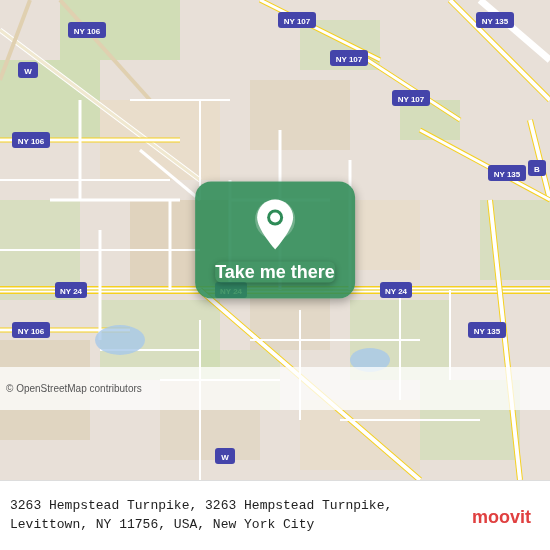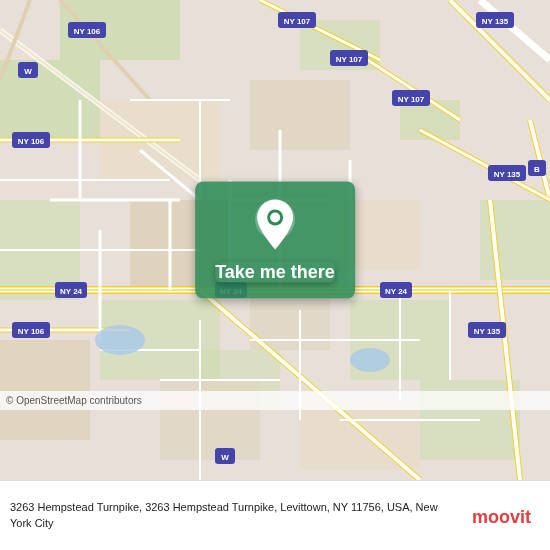--- a/index.html
+++ b/index.html
@@ -49,42 +49,43 @@
       height: 70px;
       background-color: #fff;
       display: flex;
       align-items: center;
       justify-content: space-between;
       padding: 8px 10px;
       border-top: 1px solid #ddd;
     }
 
     #address-text {
-      font-size: 11px;
+      font-size: 13px;
       color: #222;
       line-height: 1.4;
       flex: 1;
       padding-right: 10px;
+      font-family: Liberation Mono, monospace;
     }
 
     #moovit-logo {
       display: flex;
       align-items: flex-end;
       flex-shrink: 0;
     }
 
     #copyright-bar {
       position: absolute;
       bottom: 70px;
       left: 0;
       width: 100%;
       background: rgba(255,255,255,0.75);
       font-size: 10px;
       color: #555;
-      padding: 4px 6px;
+      padding: 16px 6px;
     }
   </style>
 </head>
 <body>
 
 <div id="map-container">
   <svg id="map-svg" viewBox="0 0 550 480" xmlns="http://www.w3.org/2000/svg">
 
     <rect width="550" height="480" fill="#e8e0d8"></rect>
 
@@ -213,21 +214,21 @@
     <rect x="528" y="160" width="18" height="16" rx="3" fill="#4444aa"></rect>
     <text x="537" y="172" text-anchor="middle" font-size="8" font-weight="bold" fill="white" font-family="Arial">B</text>
 
     <rect x="330" y="50" width="38" height="16" rx="3" fill="#4444aa"></rect>
     <text x="349" y="62" text-anchor="middle" font-size="8" font-weight="bold" fill="white" font-family="Arial">NY 107</text>
   </svg>
 
   
   <div id="button-overlay">
 
-    <div style="background-color: rgba(46,139,87,0.88); border-radius: 8px; padding: 16px 20px; display: flex; flex-direction: column; align-items: center; gap: 10px; box-shadow: 0 3px 10px rgba(0,0,0,0.3);">
+    <div style="background-color: rgba(46,139,87,0.88); border-radius: 16px; padding: 16px 20px; display: flex; flex-direction: column; align-items: center; gap: 10px; box-shadow: 0 3px 10px rgba(0,0,0,0.3);">
 
       <svg width="44" height="54" viewBox="0 0 44 54">
         <ellipse cx="22" cy="22" rx="20" ry="20" fill="white" opacity="0.25"></ellipse>
         <path d="M22 2 C12 2 4 10 4 20 C4 32 22 52 22 52 C22 52 40 32 40 20 C40 10 32 2 22 2Z" fill="white"></path>
         <circle cx="22" cy="20" r="8" fill="#2e8b57"></circle>
         <circle cx="22" cy="20" r="5" fill="white"></circle>
       </svg>
 
       <button id="take-me-there-btn" style="background: transparent; border: none; color: white; font-size: 18px; font-weight: bold; cursor: pointer; padding: 0; white-space: nowrap;">Take me there</button>
     </div>

